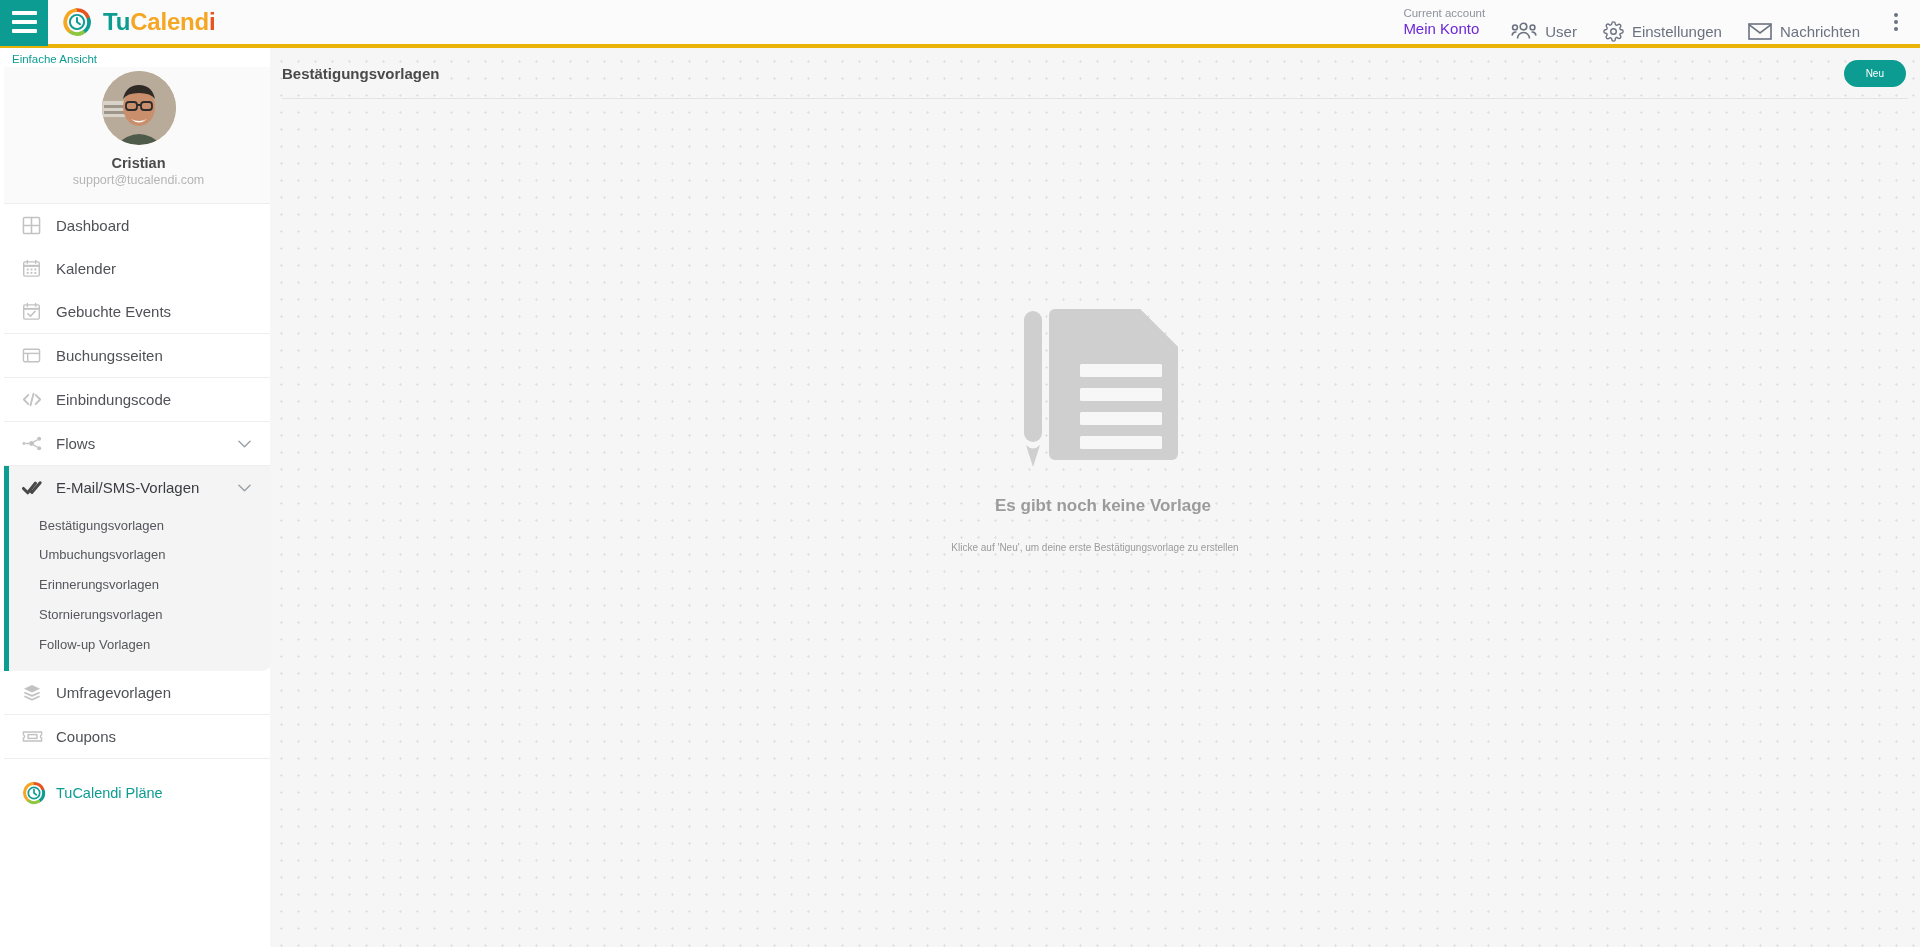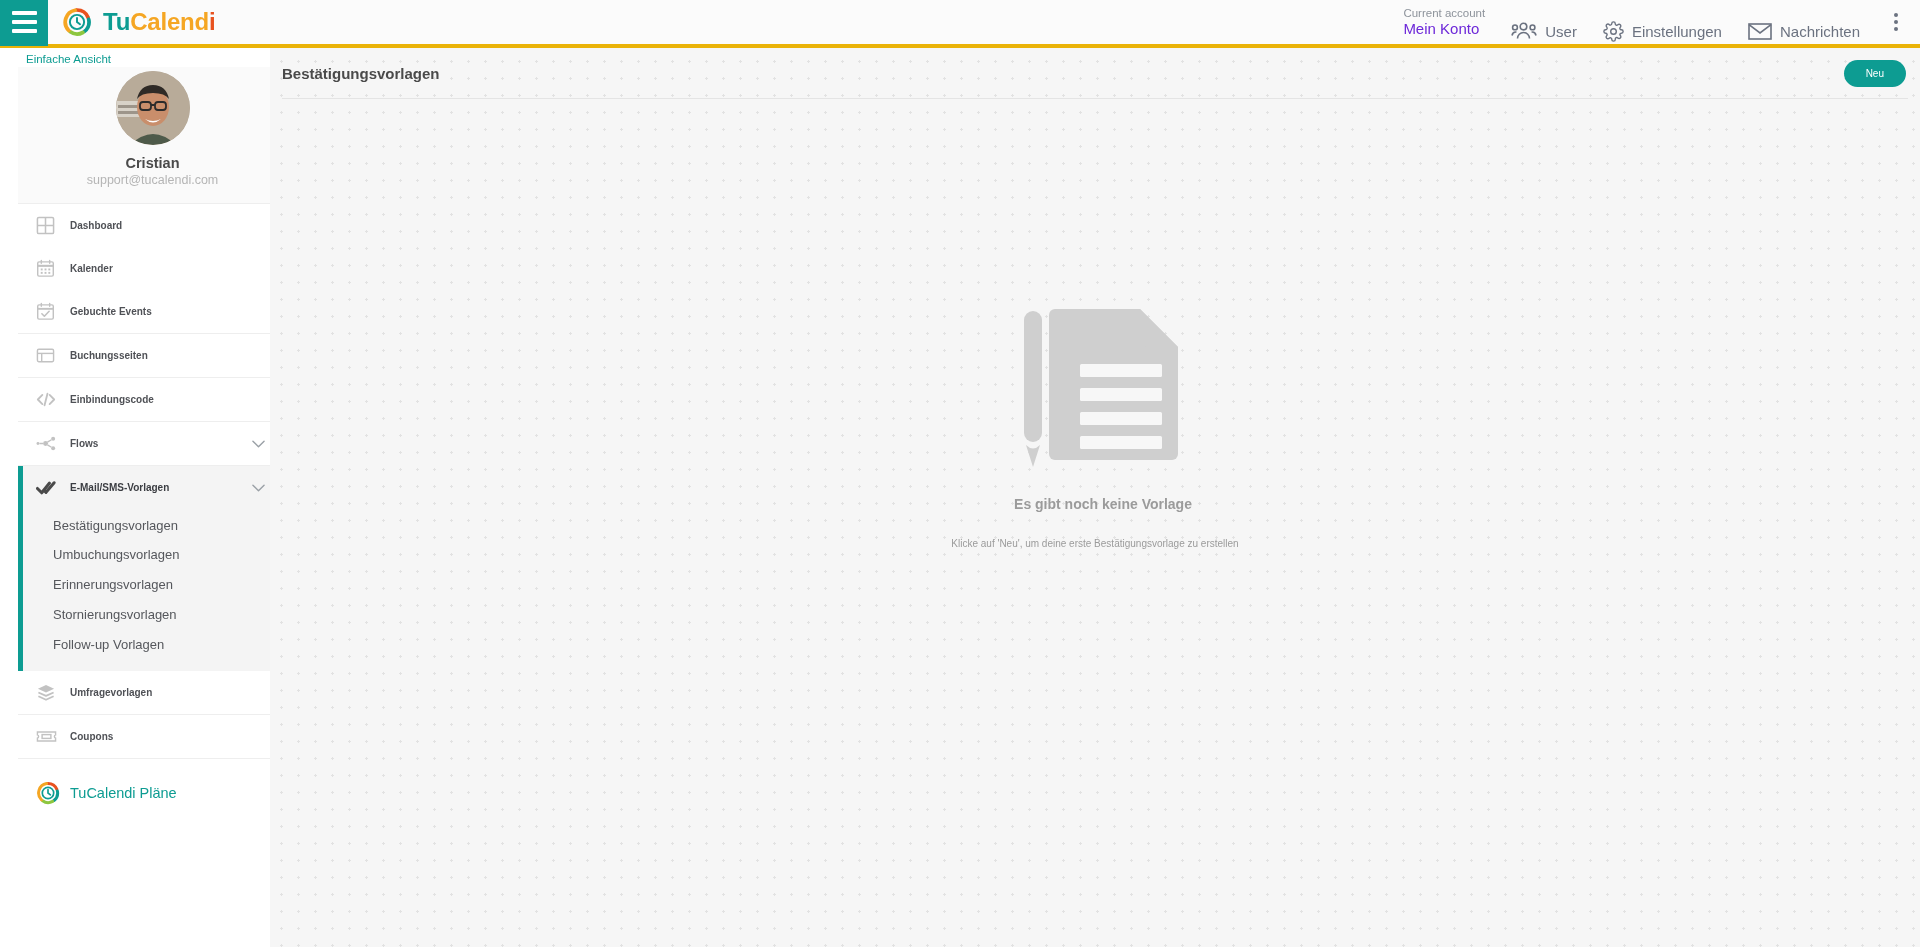--- a/index.html
+++ b/index.html
@@ -42,21 +42,21 @@
   .topitem {
     display: flex; align-items: center; gap: 8px;
     font-size: 15px; color: #6b7280; cursor: pointer; white-space: nowrap; margin-top: 18px;
   }
   .topitem svg { display: block; }
   .kebab { display: flex; flex-direction: column; gap: 3px; padding: 4px 8px; cursor: pointer; }
   .kebab i { width: 4px; height: 4px; background: #6b7280; border-radius: 50%; display: block; }
 
   
   .sidebar {
-    position: absolute; top: 48px; left: 18px; width: 270px; height: 899px;
+    position: absolute; top: 48px; left: 4px; width: 270px; height: 899px;
     background: #ffffff; border-right: 1px solid #eeeeee;
     overflow: hidden;
   }
   .simple-view {
     font-size: 11.5px; color: #0d9c92; padding: 5px 0 0 8px; cursor: pointer;
     display: inline-block;
   }
   .profile {
     background: #fafafa; padding: 4px 0 16px; text-align: center;
     border-bottom: 1px solid #eeeeee;
@@ -69,21 +69,21 @@
   .avatar svg { display: block; width: 74px; height: 74px; }
   .prof-name { font-size: 14.5px; font-weight: bold; color: #4a4a4a; }
   .prof-mail { font-size: 12.5px; color: #b5b5b5; margin-top: 2px; }
 
   .navgroup { border-bottom: 1px solid #eeeeee; }
   .navitem {
     display: flex; align-items: center; height: 43px;
     padding-left: 18px; cursor: pointer; position: relative;
   }
   .navitem .ic { width: 34px; flex: 0 0 34px; display: flex; align-items: center; color: #c2c2c2; }
-  .navitem .lbl { font-size: 10px; color: #4f5156; font-weight: bold; }
+  .navitem .lbl { font-size: 15px; color: #4f5156; }
   .navitem .chev { margin-left: auto; margin-right: 22px; color: #9aa0a6; display: flex; }
 
   .navgroup.active {
     background: #f4f4f4;
     border-left: 5px solid #0d9c92;
     border-bottom: none;
     border-bottom-right-radius: 12px;
   }
   .navgroup.active .navitem { padding-left: 13px; }
   .navgroup.active .navitem .ic { color: #4a4a4a; }
@@ -121,21 +121,21 @@
     font-size: 10px; border: none; border-radius: 18px;
     padding: 8px 22px; cursor: pointer; font-family: inherit;
   }
   .head-rule { height: 1px; background: #e4e4e4; margin: 0 12px; }
 
   .empty {
     display: flex; flex-direction: column; align-items: center;
     padding-top: 190px;
   }
   .empty-ill { width: 200px; height: 185px; }
-  .empty-title { font-size: 14px; font-weight: bold; color: #9b9b9b; margin-top: 22px; margin-left: 16px; }
+  .empty-title { font-size: 17px; font-weight: bold; color: #9b9b9b; margin-top: 22px; margin-left: 16px; }
   .empty-sub { font-size: 10px; color: #9b9b9b; margin-top: 26px; }
 </style>
 </head>
 <body>
 
 <div class="topbar">
 
   <div class="hamburger">
     <span></span>
     <span></span>

